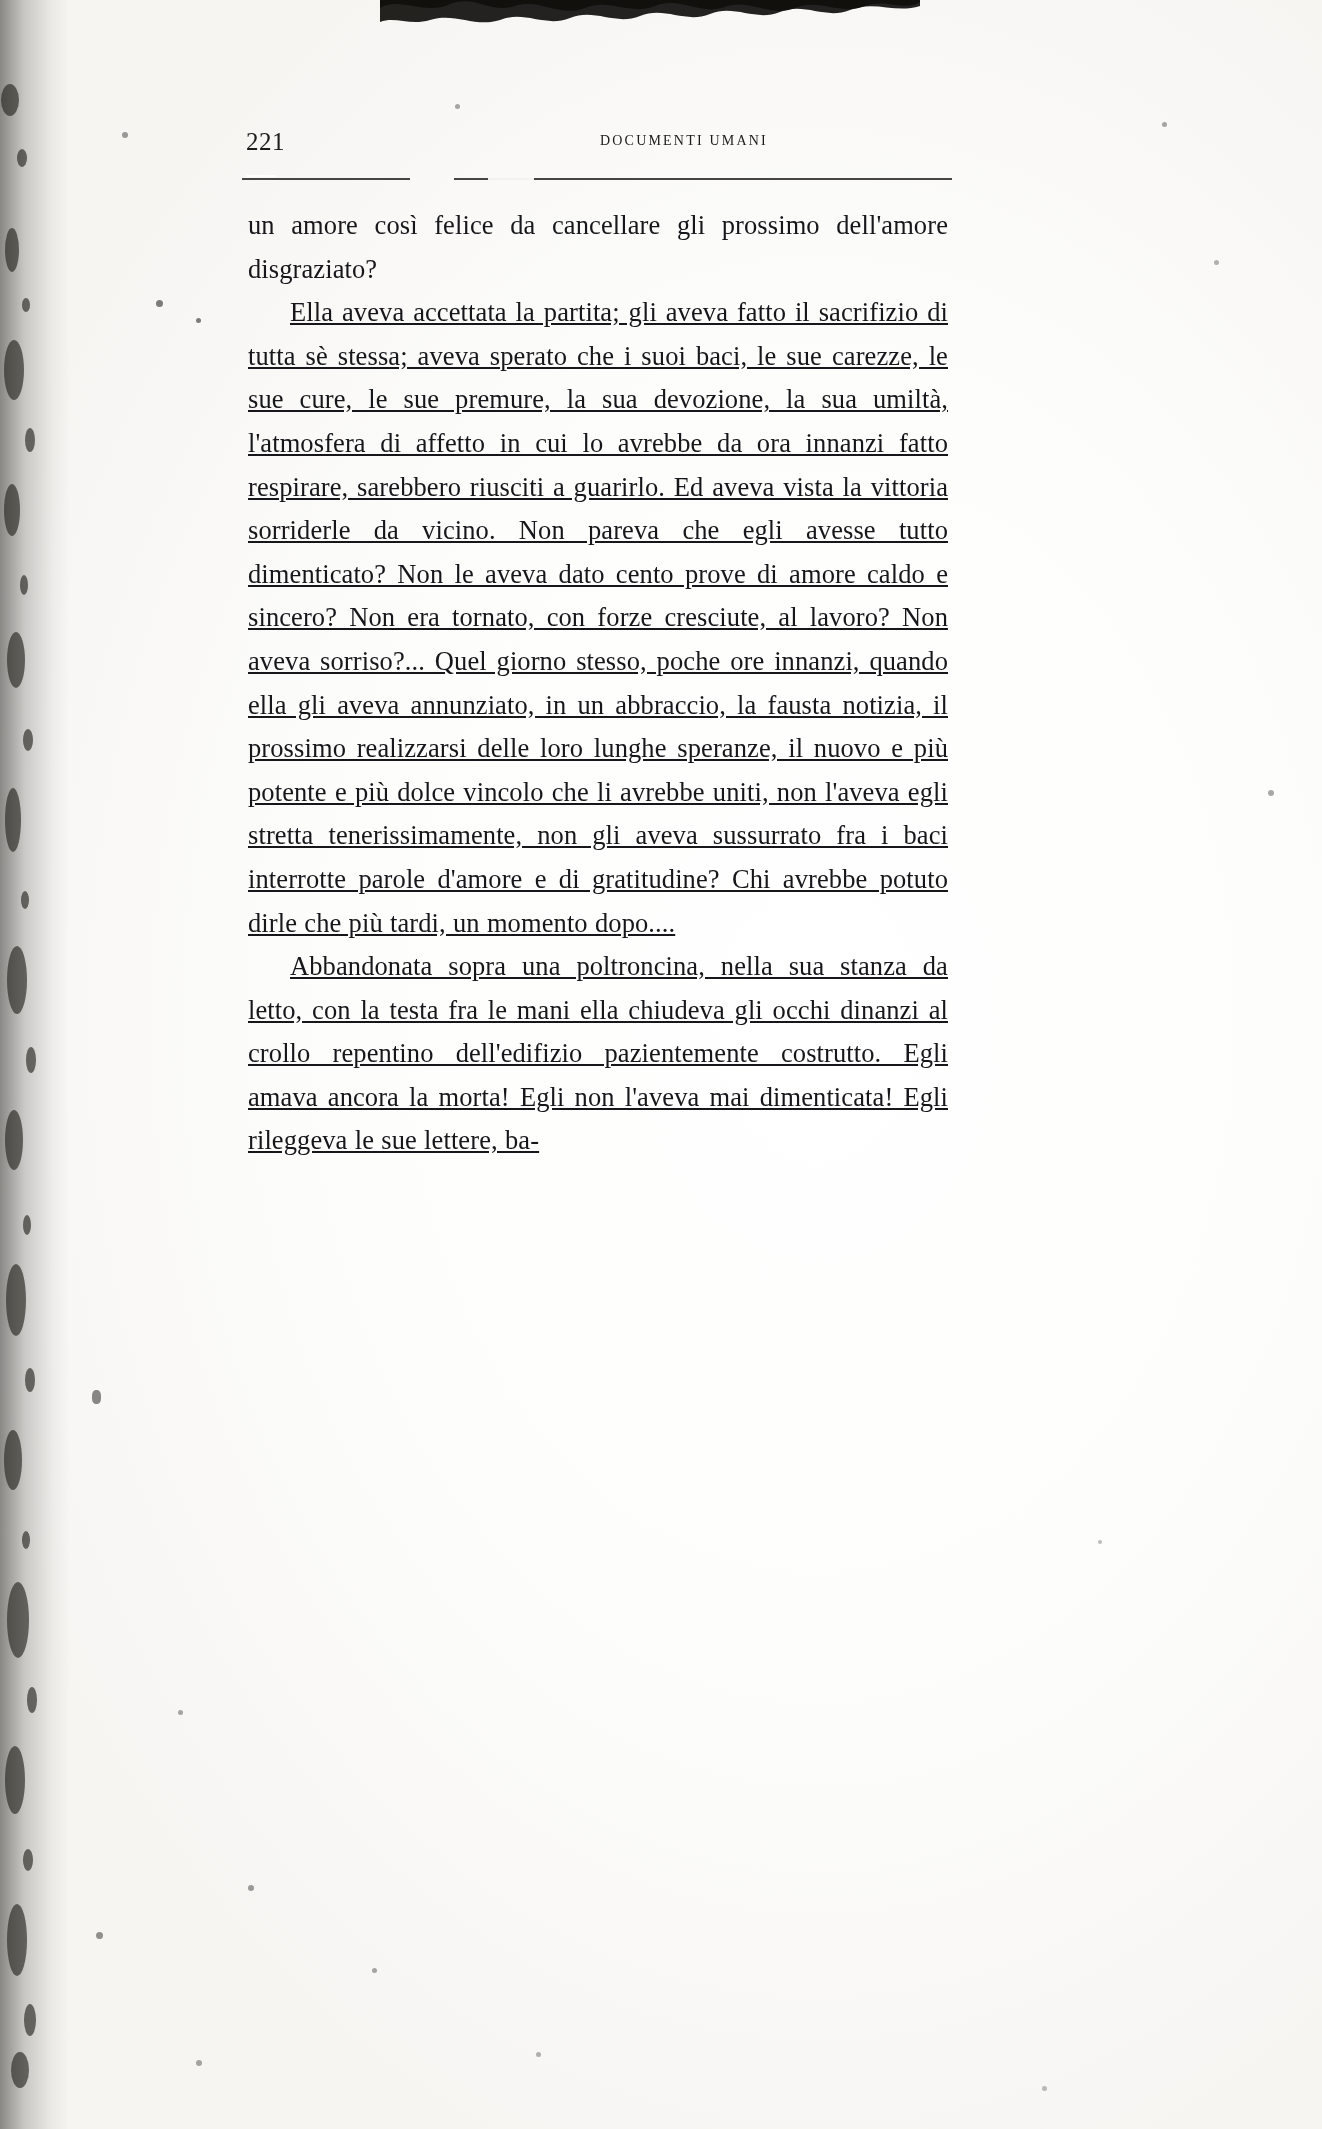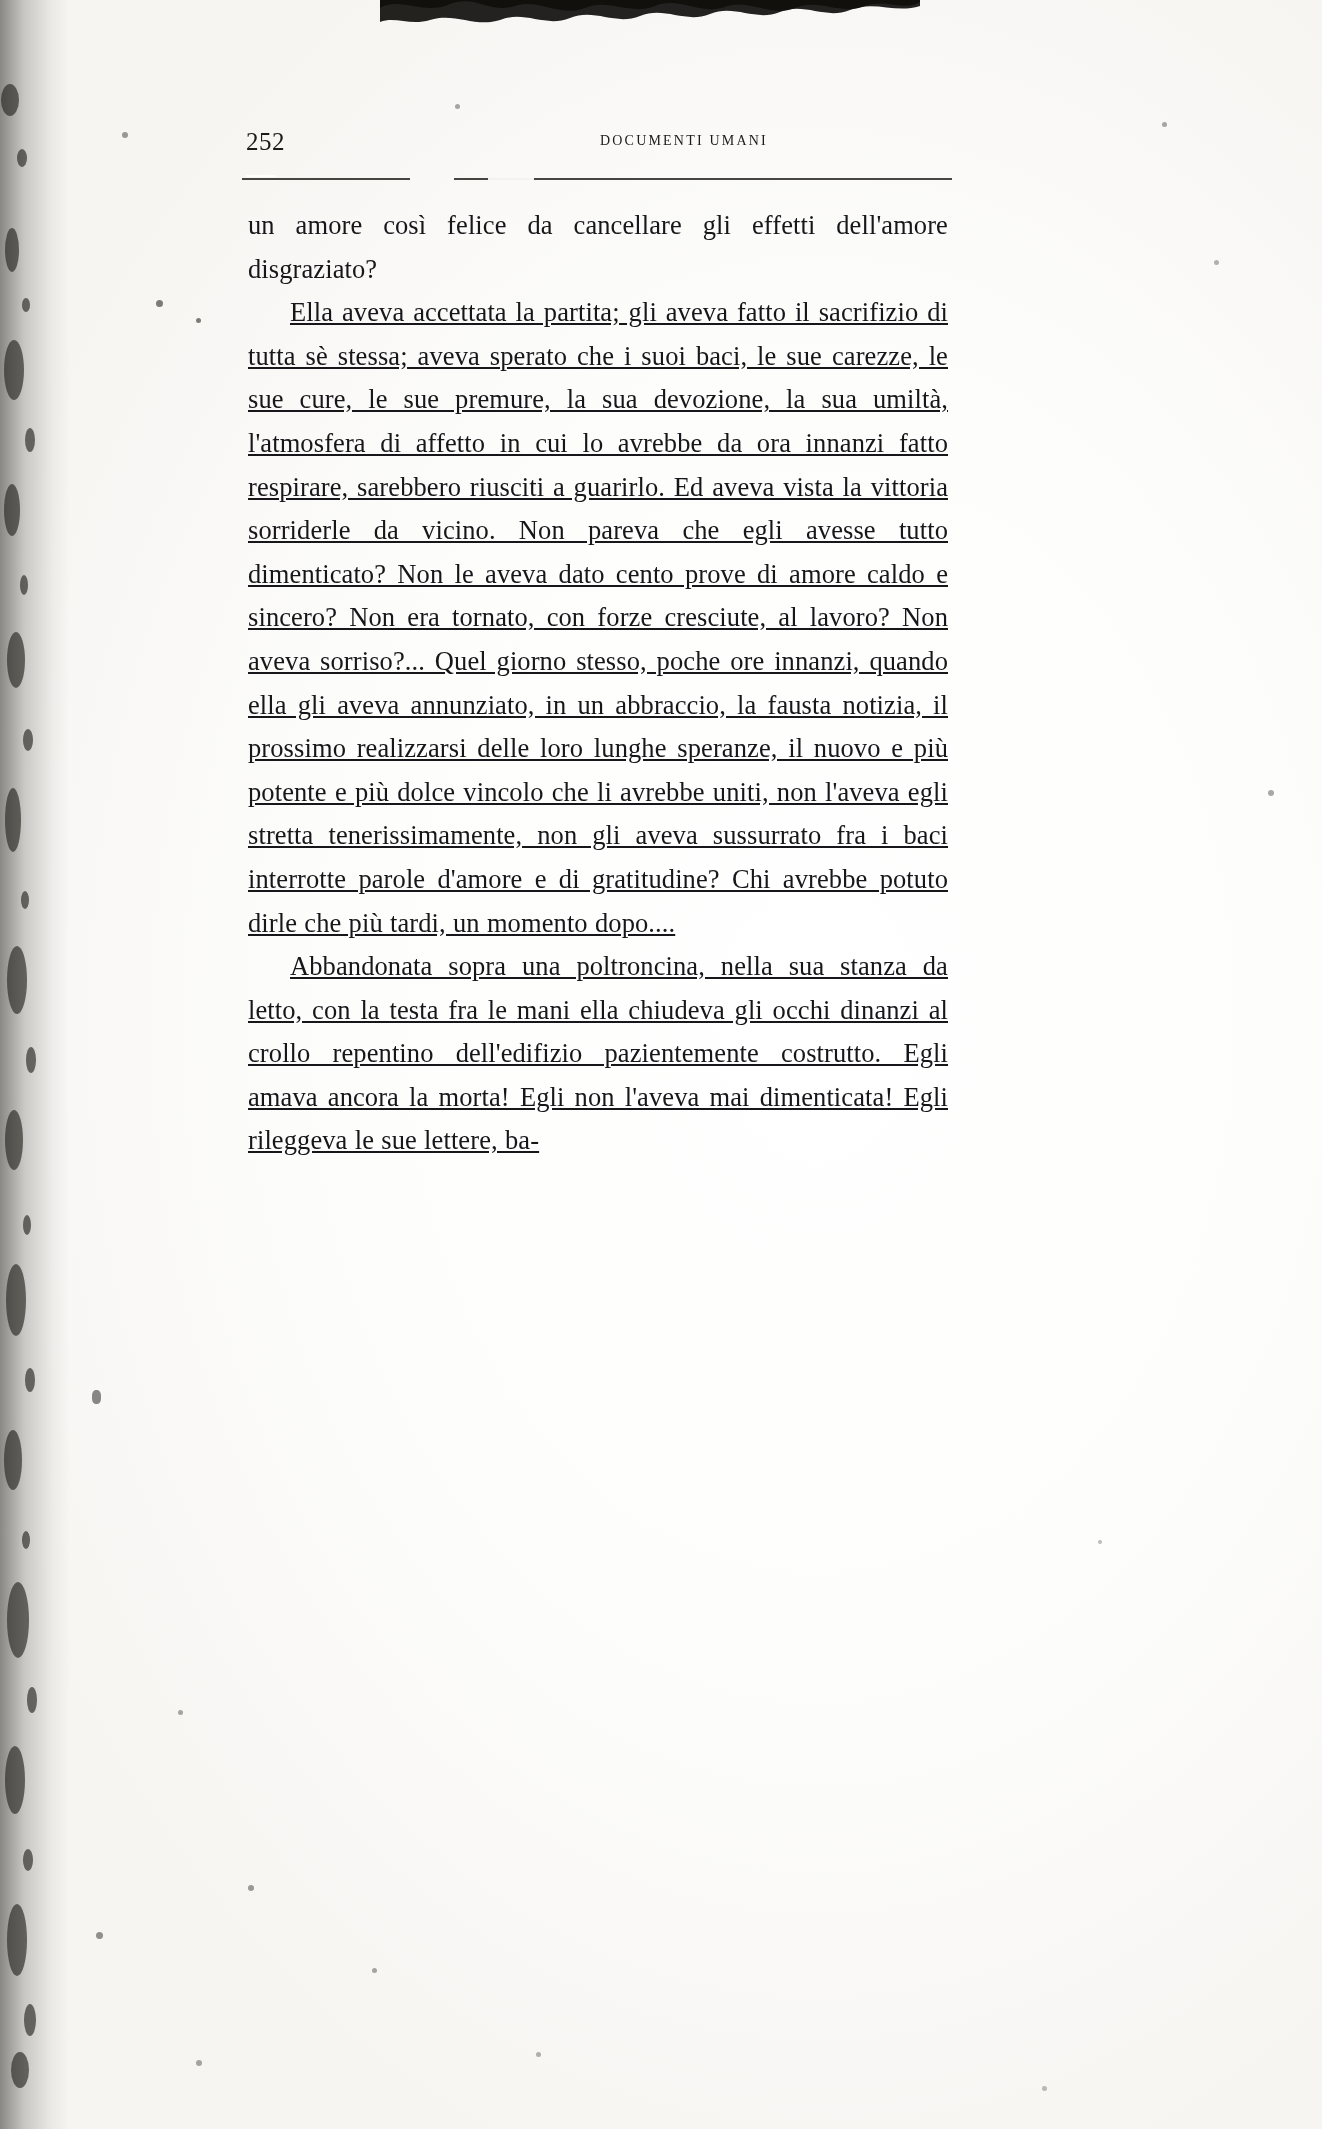--- a/index.html
+++ b/index.html
@@ -195,28 +195,28 @@
 <div class="speck" style="left:96px; top:1932px; width:7px; height:7px; opacity:.5;"></div>
 <div class="speck" style="left:372px; top:1968px; width:5px; height:5px; opacity:.4;"></div>
 <div class="speck" style="left:536px; top:2052px; width:5px; height:5px; opacity:.35;"></div>
 <div class="speck" style="left:1042px; top:2086px; width:5px; height:5px; opacity:.3;"></div>
 <div class="speck" style="left:196px; top:2060px; width:6px; height:6px; opacity:.4;"></div>
 <div class="speck" style="left:1098px; top:1540px; width:4px; height:4px; opacity:.3;"></div>
 
 <div class="content">
 
   <div class="running-head">
-    <div class="folio">252</div>
+    <div class="folio">221</div>
     <div class="head-title">DOCUMENTI UMANI</div>
   </div>
 
   <div class="rule-wrap">
     <div class="rule-left"></div>
     <div class="rule-right"></div>
   </div>
 
   <div class="body-text">
-    <p>un amore così felice da cancellare gli effetti dell'amore disgraziato?</p>
+    <p>un amore così felice da cancellare gli prossimo dell'amore disgraziato?</p>
     <p class="indent">Ella aveva accettata la partita; gli aveva fatto il sacrifizio di tutta sè stessa; aveva sperato che i suoi baci, le sue carezze, le sue cure, le sue premure, la sua devozione, la sua umiltà, l'atmosfera di affetto in cui lo avrebbe da ora innanzi fatto respirare, sarebbero riusciti a guarirlo. Ed aveva vista la vittoria sorriderle da vicino. Non pareva che egli avesse tutto dimenticato? Non le aveva dato cento prove di amore caldo e sincero? Non era tornato, con forze cresciute, al lavoro? Non aveva sorriso?... Quel giorno stesso, poche ore innanzi, quando ella gli aveva annunziato, in un abbraccio, la fausta notizia, il prossimo realizzarsi delle loro lunghe speranze, il nuovo e più potente e più dolce vincolo che li avrebbe uniti, non l'aveva egli stretta tenerissimamente, non gli aveva sussurrato fra i baci interrotte parole d'amore e di gratitudine? Chi avrebbe potuto dirle che più tardi, un momento dopo....</p>
     <p class="indent">Abbandonata sopra una poltroncina, nella sua stanza da letto, con la testa fra le mani ella chiudeva gli occhi dinanzi al crollo repentino dell'edifizio pazientemente costrutto. Egli amava ancora la morta! Egli non l'aveva mai dimenticata! Egli rileggeva le sue lettere, ba-</p>
   </div>
 
 </div>
 
 </body></html>

